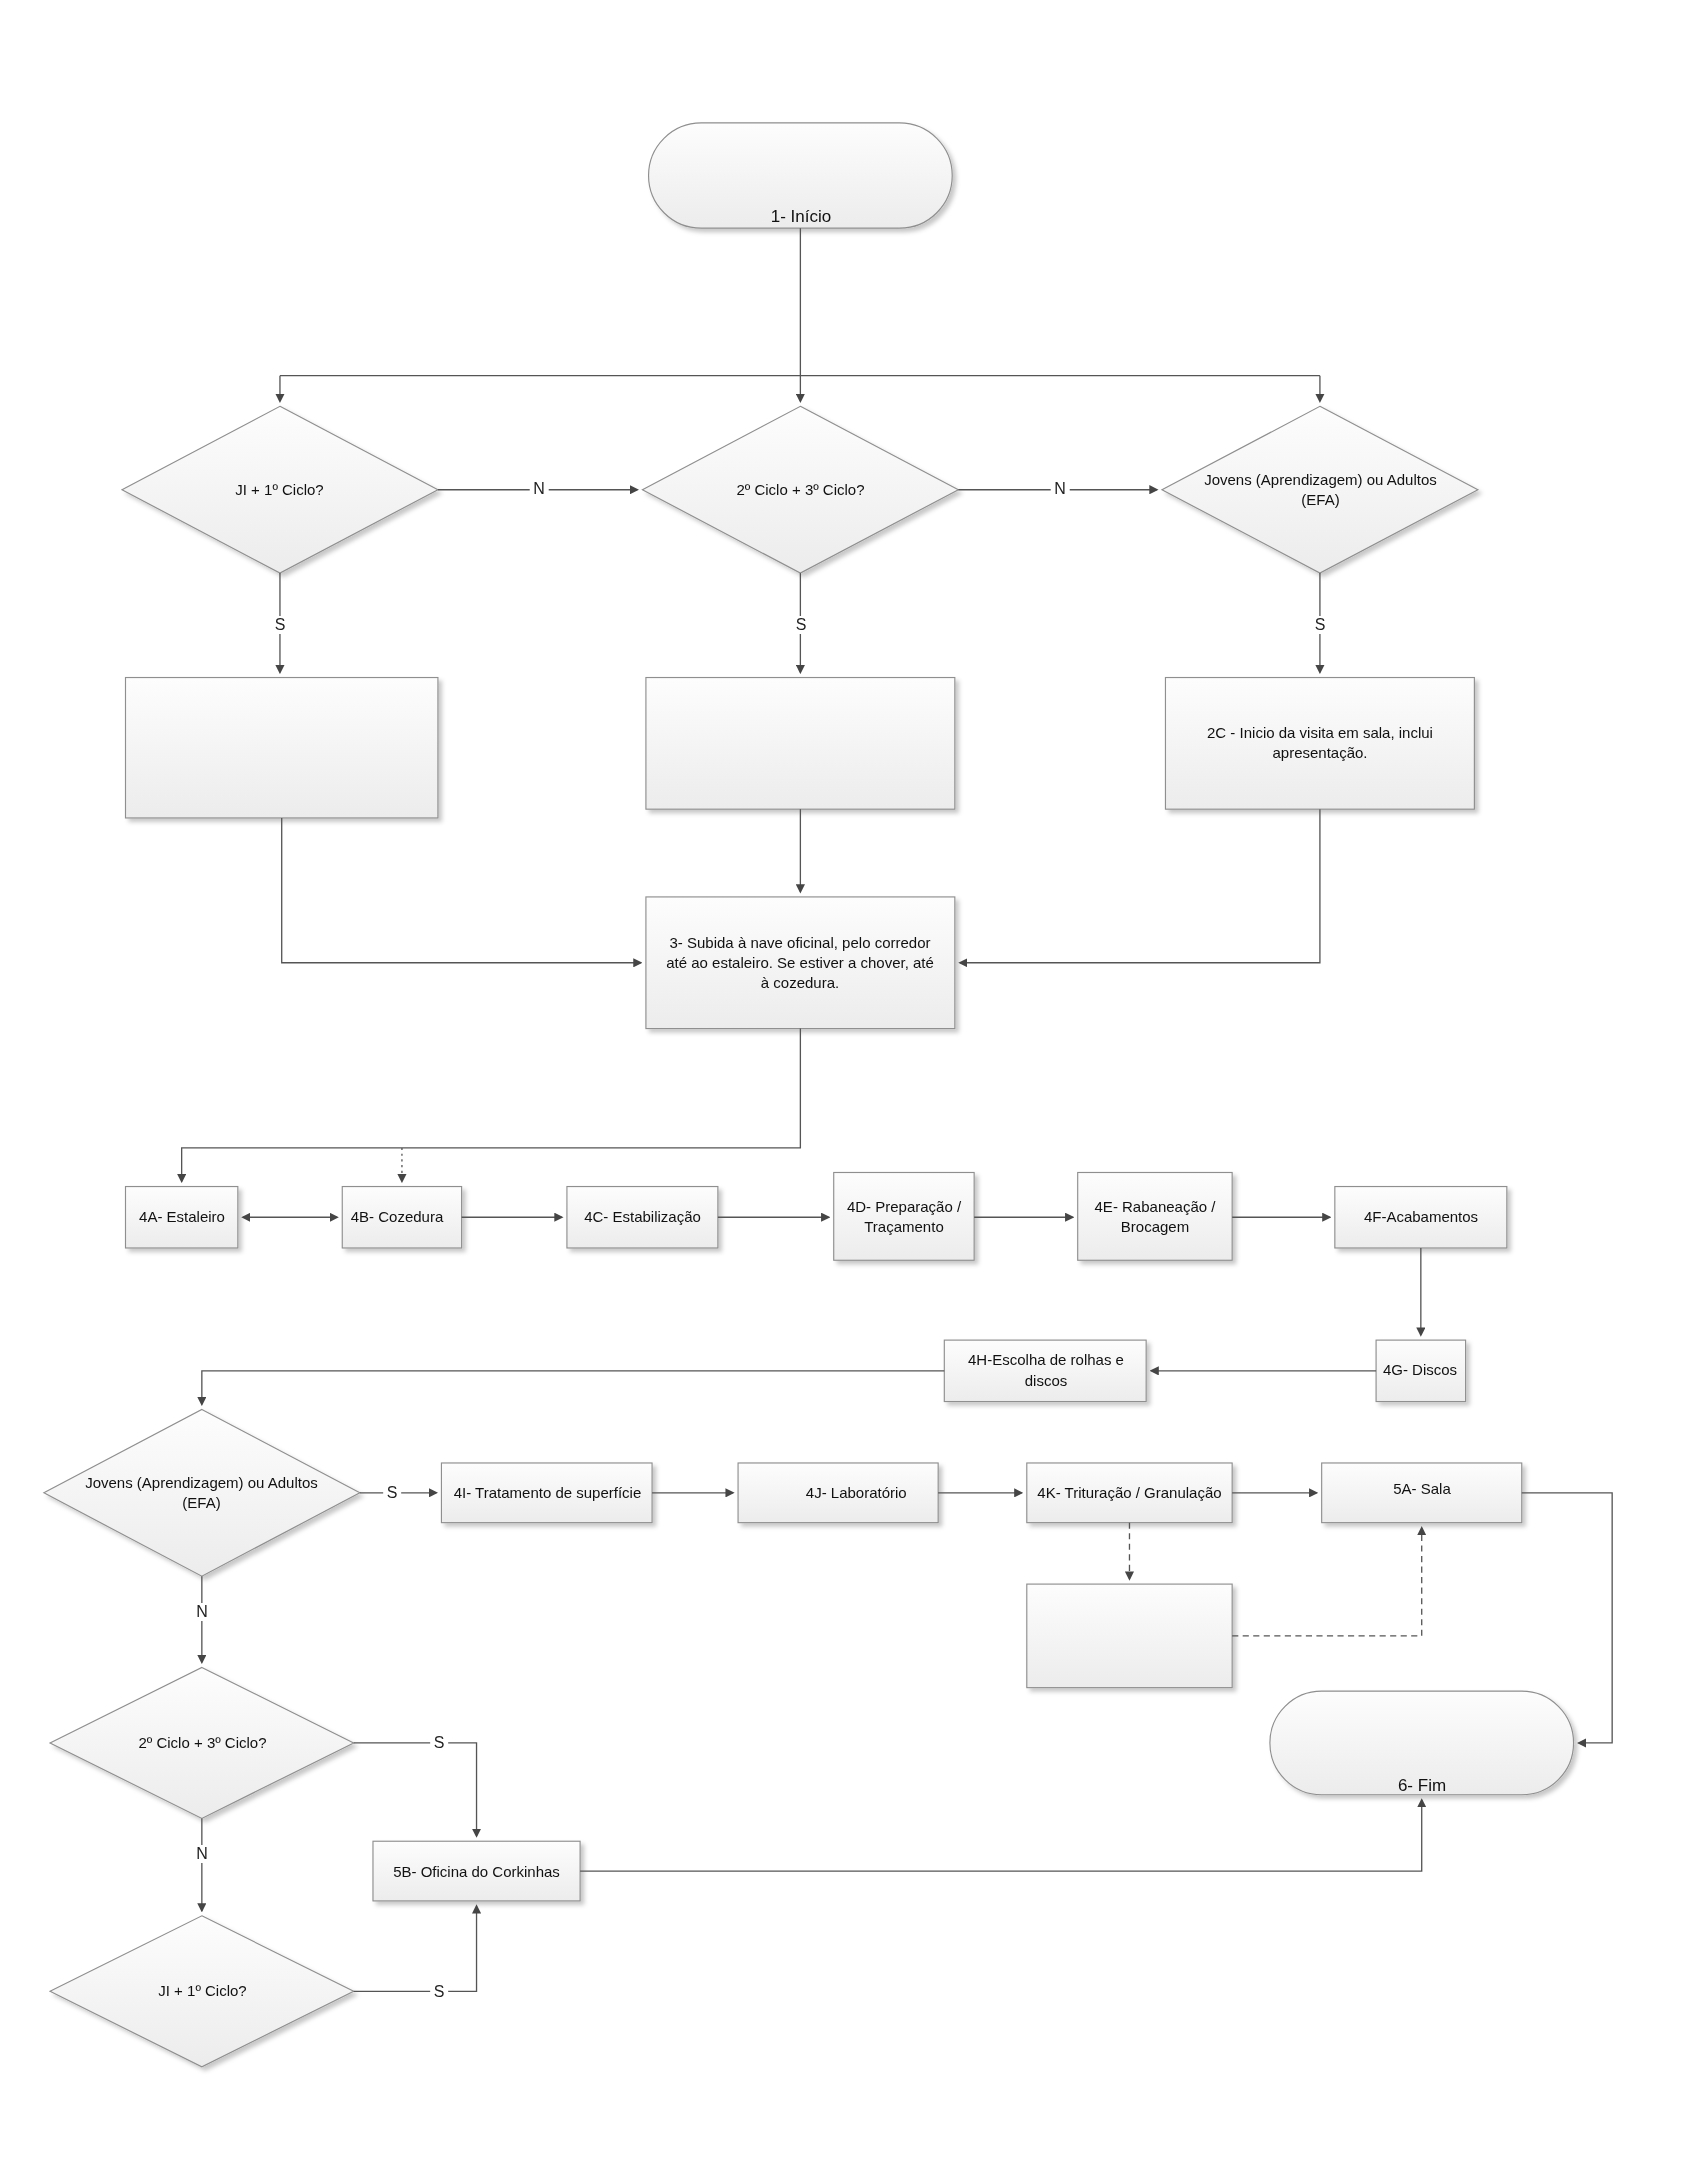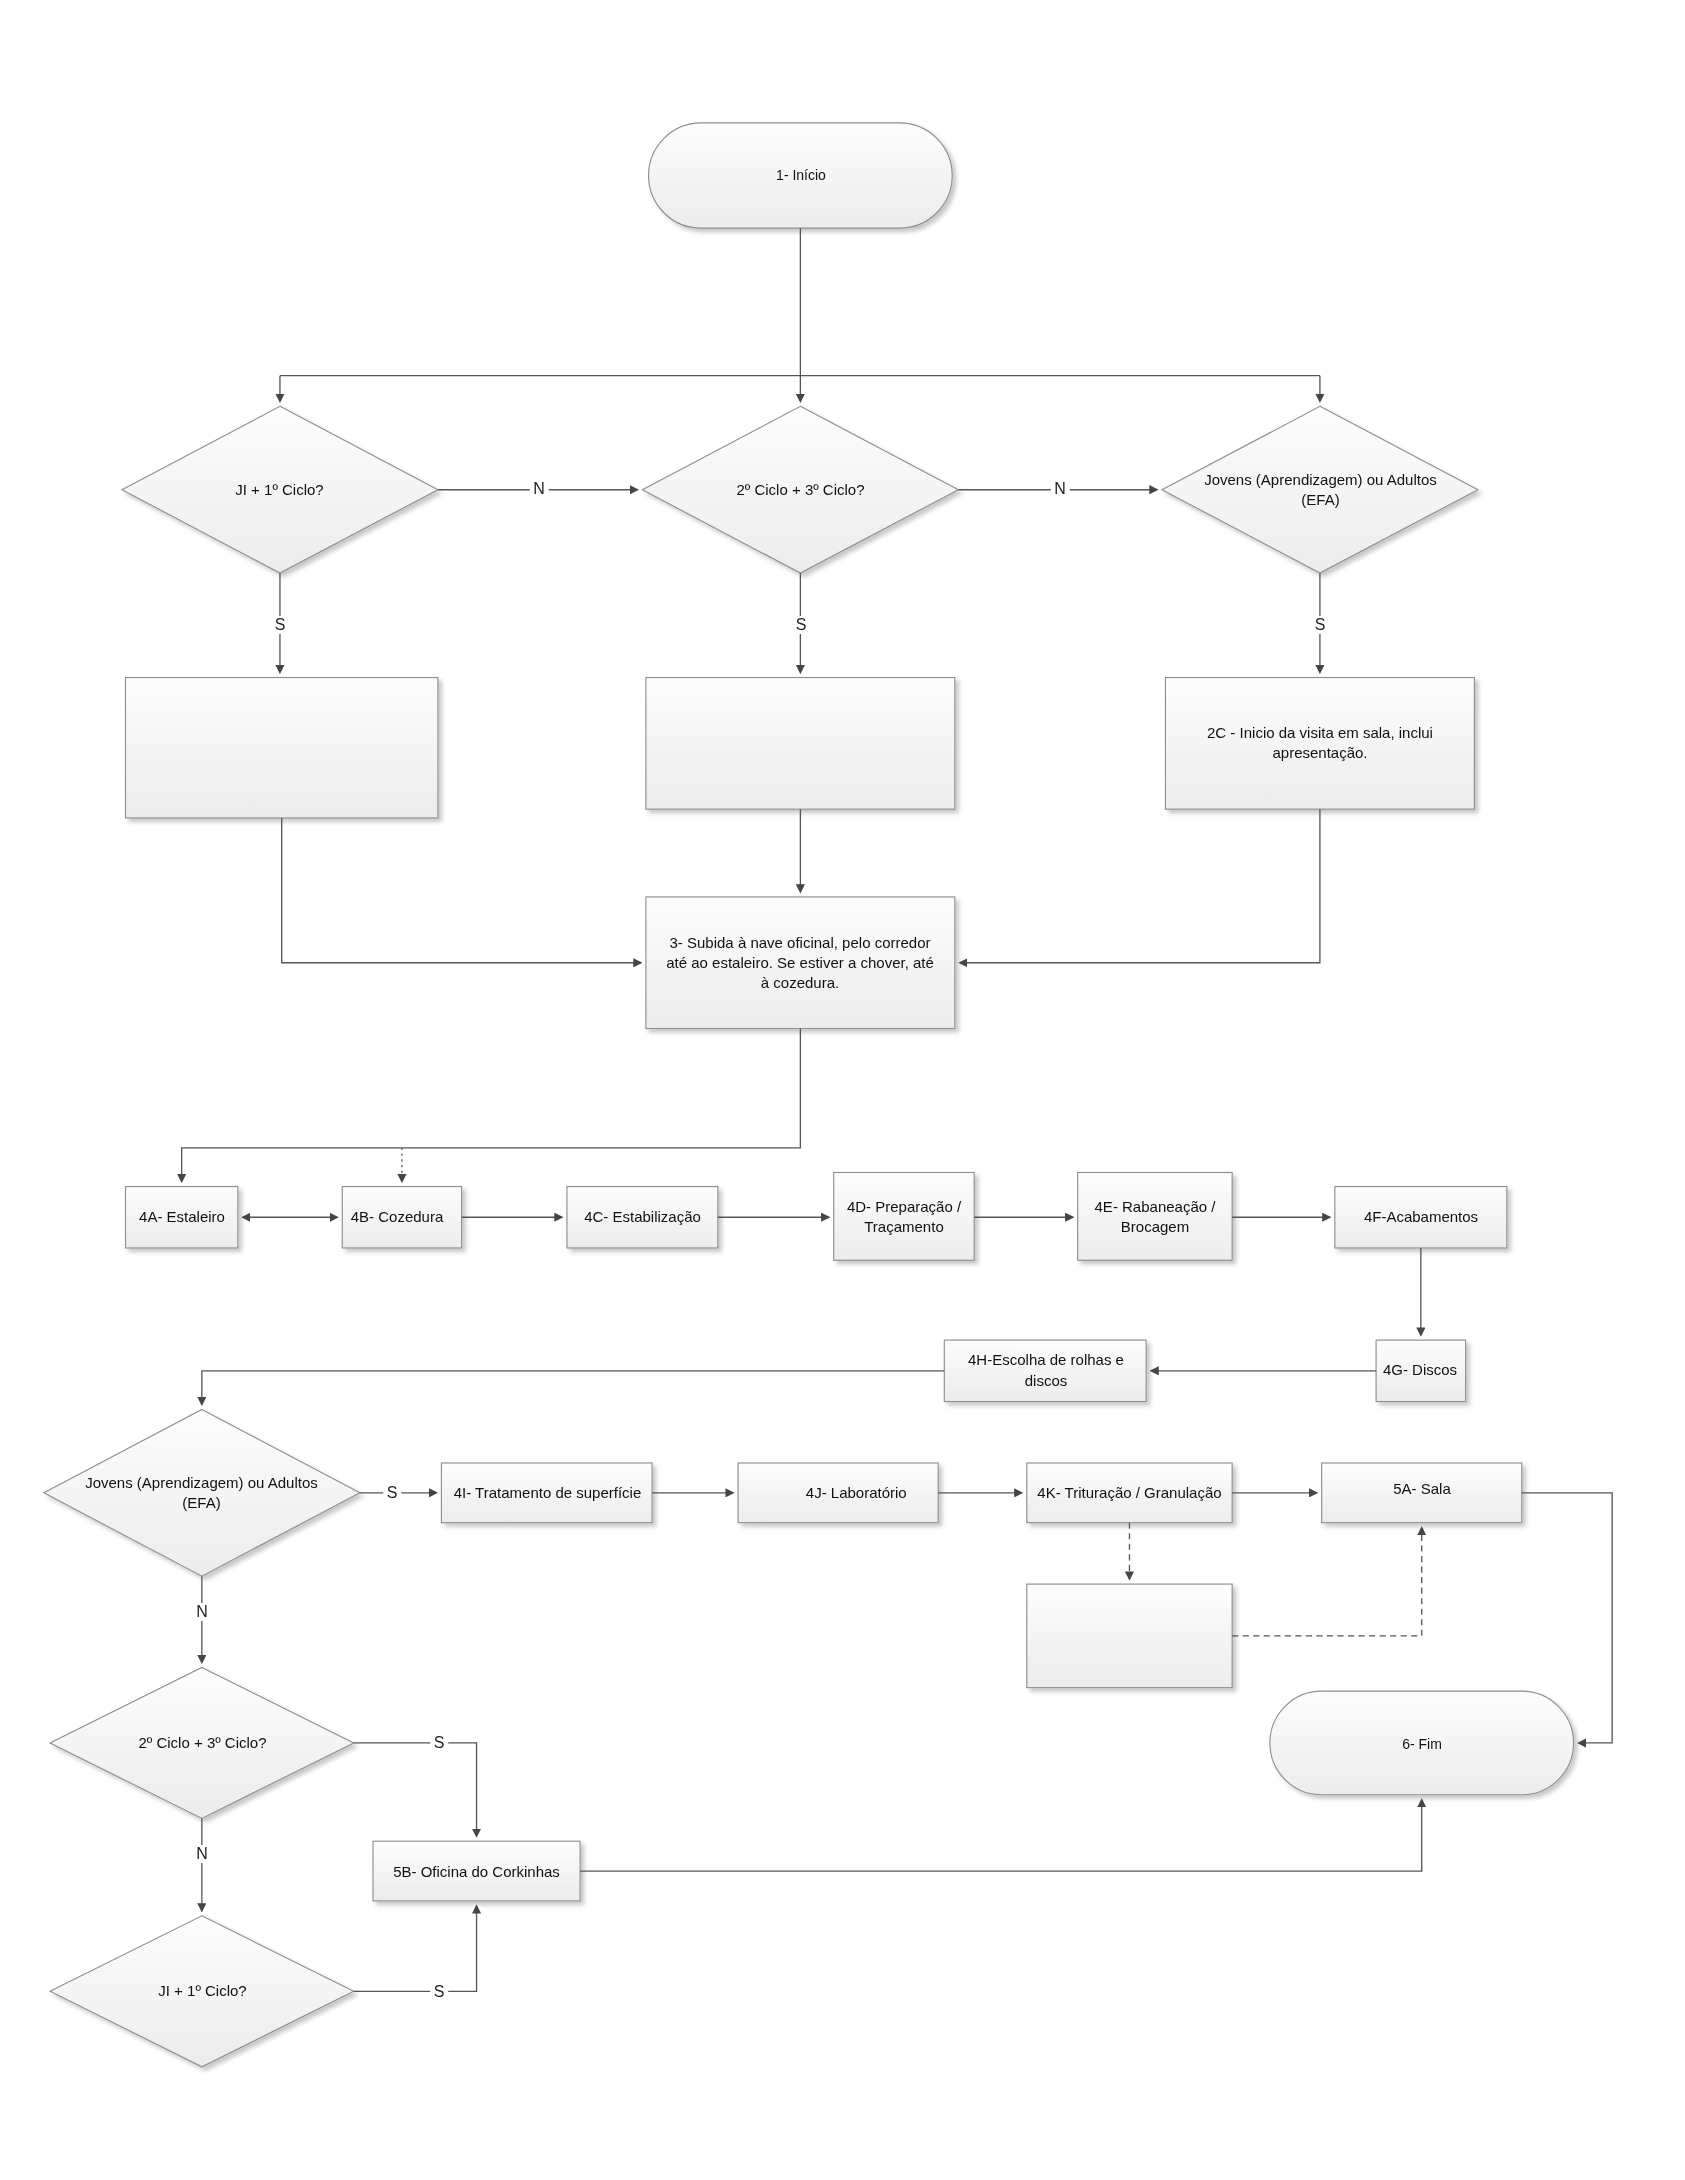--- a/index.html
+++ b/index.html
@@ -19,21 +19,21 @@
     align-items: center;
     justify-content: center;
     text-align: center;
     font-size: 15px;
     line-height: 1.35;
     color: #111;
     padding: 1.8px 3.5px;
     box-sizing: border-box;
     pointer-events: none;
   }
-  .lbl.big { font-size: 14px; }
+  .lbl.big { font-size: 17px; margin-top: 42px; }
   .branch {
     position: absolute;
     transform: translate(-50%, -50%);
     background: #ffffff;
     padding: 0 3.5px;
     font-size: 16px;
     color: #222;
     pointer-events: none;
   }
 </style>

